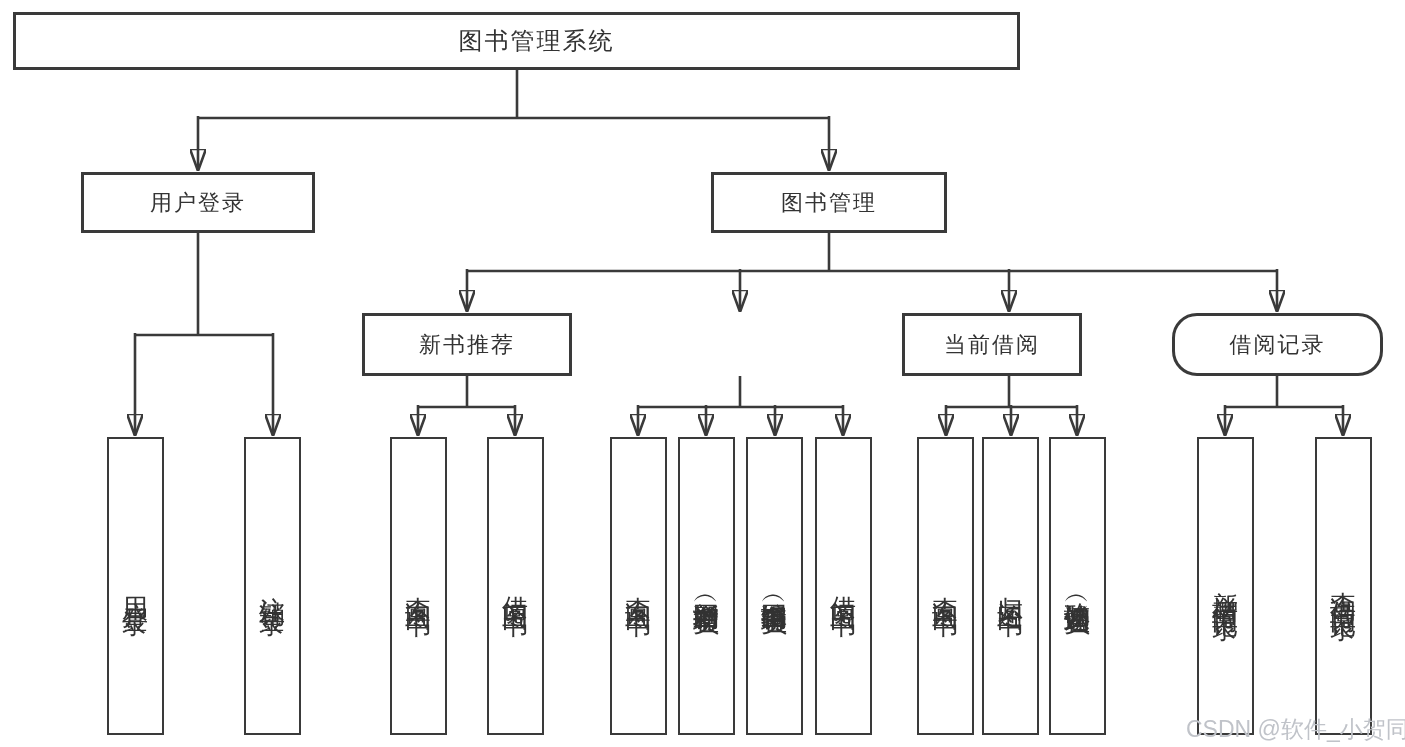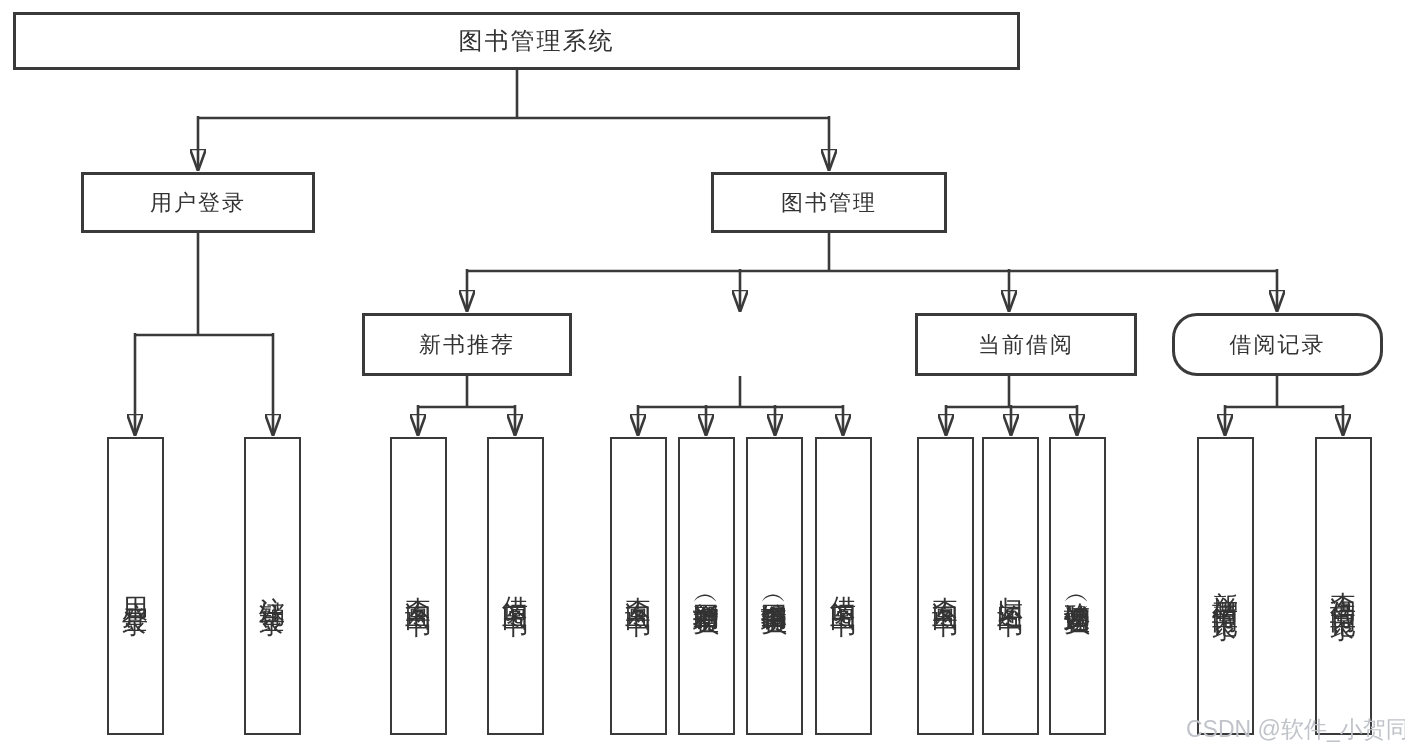--- a/index.html
+++ b/index.html
@@ -113,21 +113,21 @@
   <div class="node hbox" style="left:81px;top:172px;width:234px;height:61px;">
     <span>用户登录</span>
   </div>
   <div class="node hbox" style="left:711px;top:172px;width:236px;height:61px;">
     <span>图书管理</span>
   </div>
 
   <div class="node hbox" style="left:362px;top:313px;width:210px;height:63px;">
     <span>新书推荐</span>
   </div>
-  <div class="node hbox" style="left:902px;top:313px;width:222px;height:63px;margin-left:13px;">
+  <div class="node hbox" style="left:902px;top:313px;width:180px;height:63px;">
     <span>当前借阅</span>
   </div>
   <div class="node hbox" style="left:1172px;top:313px;width:211px;height:63px;border-radius:25px;">
     <span>借阅记录</span>
   </div>
 
   <div class="node vbox" style="left:107px;top:437px;">
     <span class="vtext">用户登录</span>
   </div>
   <div class="node vbox" style="left:244px;top:437px;">

